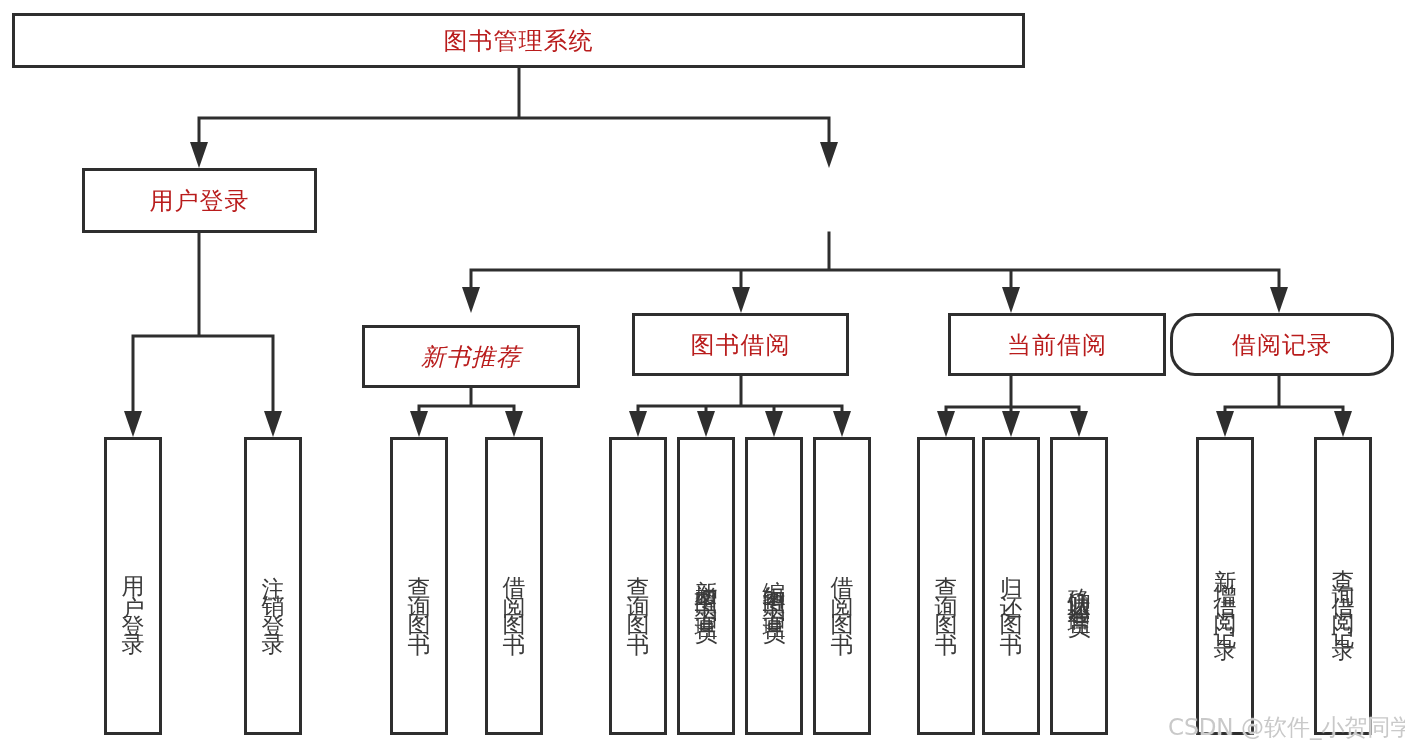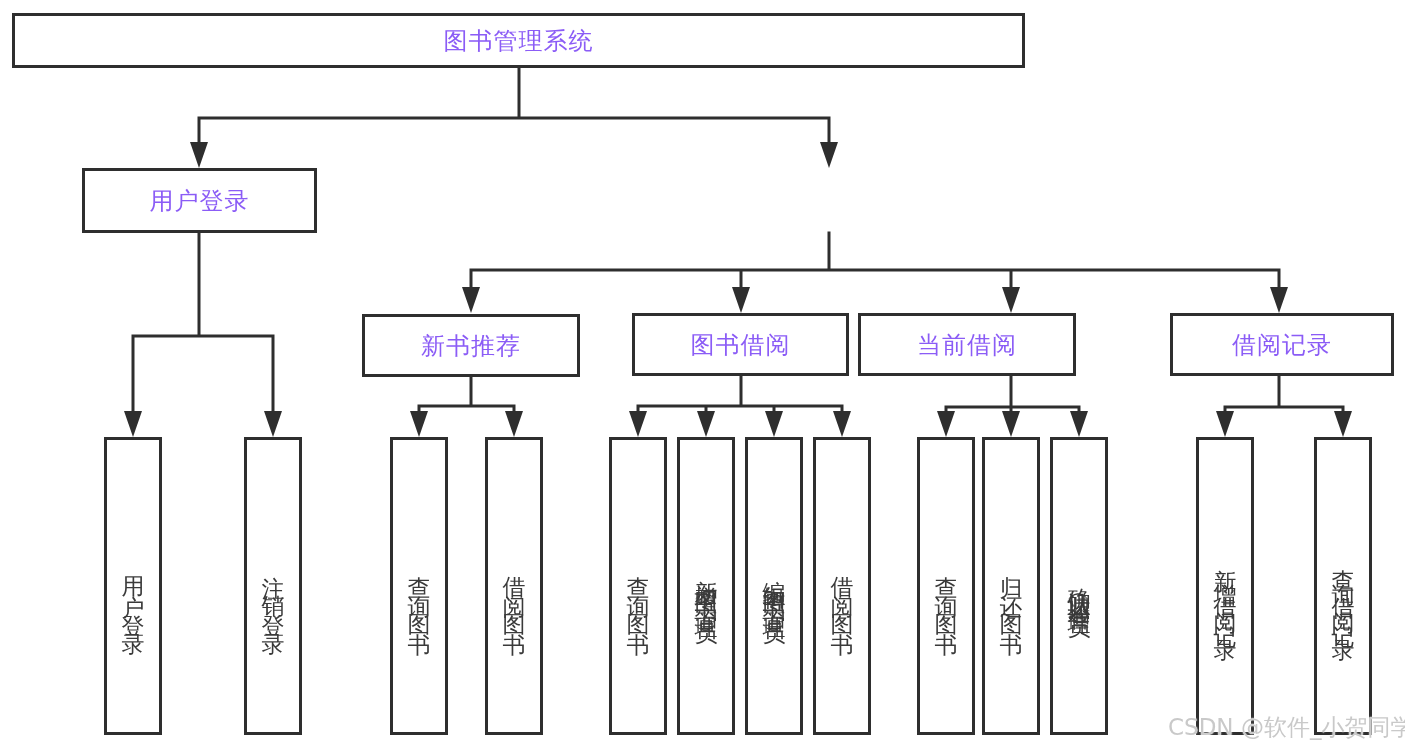--- a/index.html
+++ b/index.html
@@ -22,21 +22,21 @@
     box-sizing: border-box;
     background: #ffffff;
     border: 3px solid #2e2e2e;
     display: flex;
     align-items: center;
     justify-content: center;
     z-index: 1;
   }
   .h-label {
     font-size: 24px;
-    color: #8b5cf6;
+    color: #b91c1c;
     letter-spacing: 1px;
     white-space: nowrap;
   }
   .v-label {
     writing-mode: vertical-rl;
     text-orientation: upright;
     white-space: nowrap;
     font-size: 23px;
     color: #3a3a3a;
     line-height: 1;
@@ -105,30 +105,30 @@
   </svg>
 
   <div class="box" style="left:12px; top:13px; width:1013px; height:55px;">
     <span class="h-label">图书管理系统</span>
   </div>
 
   <div class="box" style="left:82px; top:168px; width:235px; height:65px;">
     <span class="h-label">用户登录</span>
   </div>
 
-  <div class="box" style="left:362px; top:314px; width:218px; height:63px;">
+  <div class="box" style="left:362px; top:325px; width:218px; height:63px;font-style:italic;">
     <span class="h-label">新书推荐</span>
   </div>
   <div class="box" style="left:632px; top:313px; width:217px; height:63px;text-align:center;">
     <span class="h-label">图书借阅</span>
   </div>
-  <div class="box" style="left:858px; top:313px; width:218px; height:63px;">
+  <div class="box" style="left:948px; top:313px; width:218px; height:63px;">
     <span class="h-label">当前借阅</span>
   </div>
-  <div class="box" style="left:1170px; top:313px; width:224px; height:63px;">
+  <div class="box" style="left:1170px; top:313px; width:224px; height:63px;border-radius:25px;">
     <span class="h-label">借阅记录</span>
   </div>
 
   <div class="box" style="left:104px; top:437px; width:58px; height:298px;">
     <span class="v-label ls4">用户登录</span>
   </div>
   <div class="box" style="left:244px; top:437px; width:58px; height:298px;">
     <span class="v-label ls4">注销登录</span>
   </div>
 

